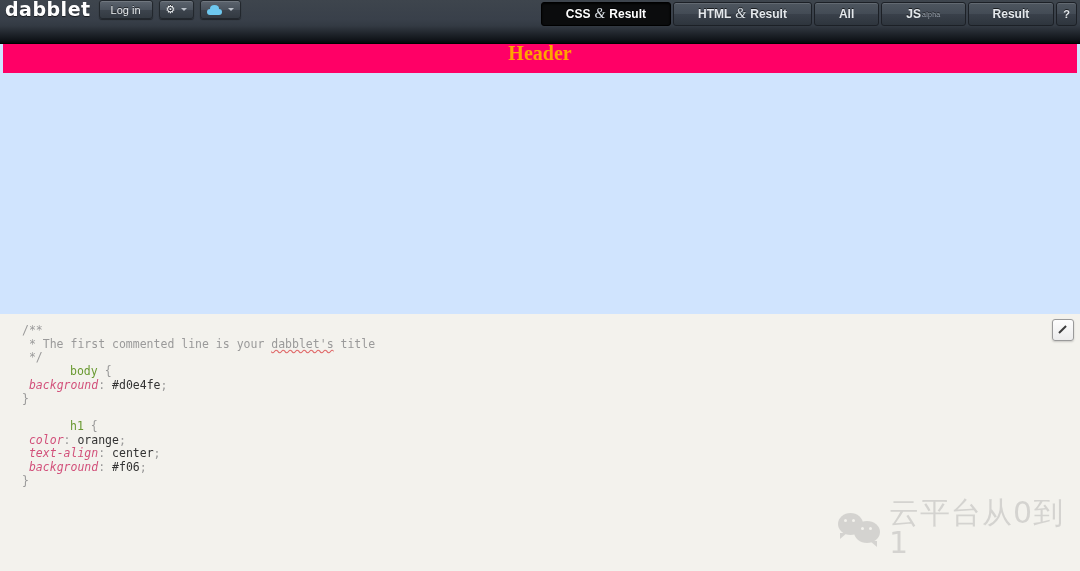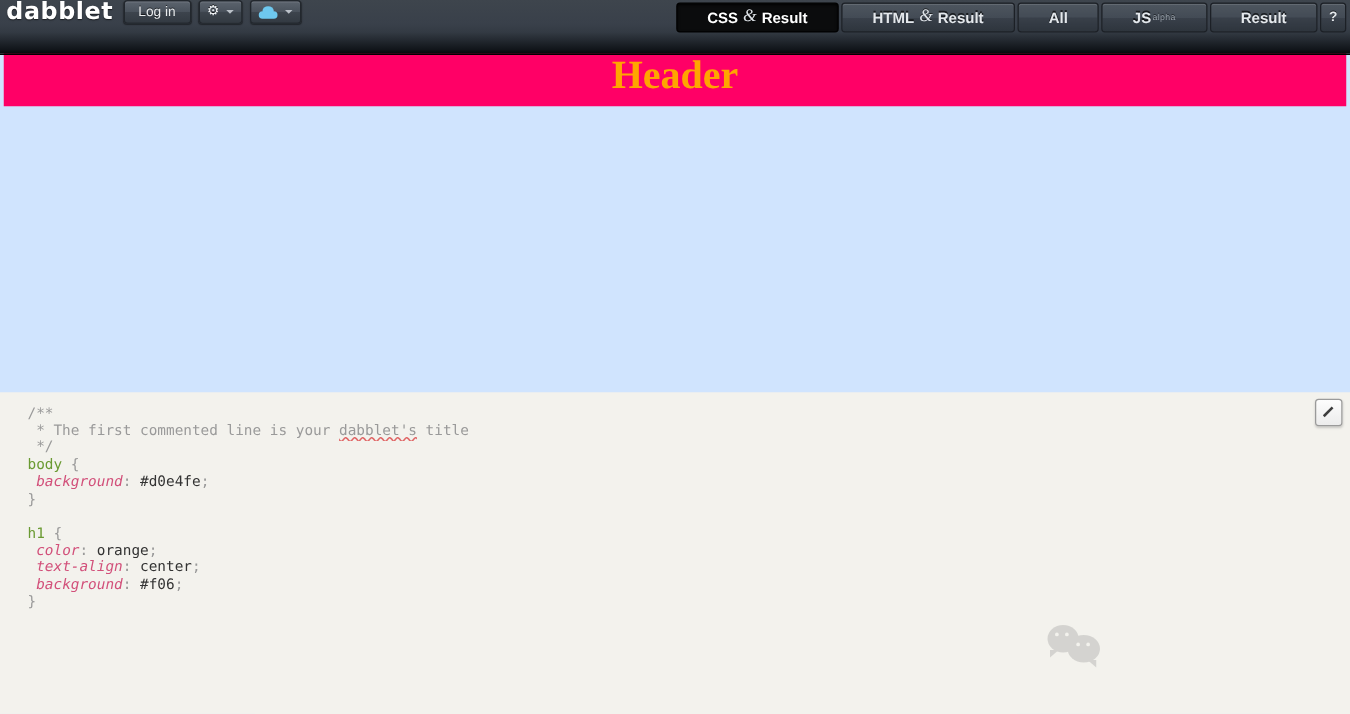--- a/index.html
+++ b/index.html
@@ -162,21 +162,21 @@
     overflow: hidden;
     z-index: 10;
   }
   #result-header {
     margin: 6px 3px 0 3px;
     background: #ff0066;
     color: orange;
     text-align: center;
     font-family: "Liberation Serif", serif;
     font-weight: bold;
-    font-size: 32px;
+    font-size: 20px;
     line-height: 1;
     padding: 9px 0 10px 0;
     box-sizing: border-box;
     user-select: none;
   }
 
   
   #code-pane {
     position: absolute;
     top: 314px; left: 0;
@@ -191,21 +191,21 @@
     padding: 10px 0 0 22px;
     font-family: "DejaVu Sans Mono", monospace;
     font-size: 11.5px;
     line-height: 13.7px;
     color: #404040;
     white-space: pre;
     tab-size: 2;
   }
   .ln { display: block; min-height: 13.7px; }
   .c-comment { color: #9a9a9a; }
-  .c-selector { color: #6a9a32; }
+  .c-selector { color: #6a9a32; margin-left: 48px; }
   .c-prop { color: #d2507a; font-style: italic; }
   .c-val { color: #333333; font-weight: normal; }
   .c-punct { color: #999999; }
   .spell {
     text-decoration: underline wavy #e06666;
     text-decoration-skip-ink: none;
   }
 
   
   #pencil-btn {
@@ -375,13 +375,14 @@
   <div class="wechat-mark">
     <div class="bubble-a">
       <div class="eye" style="left:6px;top:6px;"></div>
       <div class="eye" style="left:14px;top:6px;"></div>
     </div>
     <div class="bubble-b">
       <div class="eye" style="left:7px;top:6px;"></div>
       <div class="eye" style="left:15px;top:6px;"></div>
     </div>
   </div>
+  <div class="wm-text">云平台从0到1</div>
 </div>
 
 </body></html>

